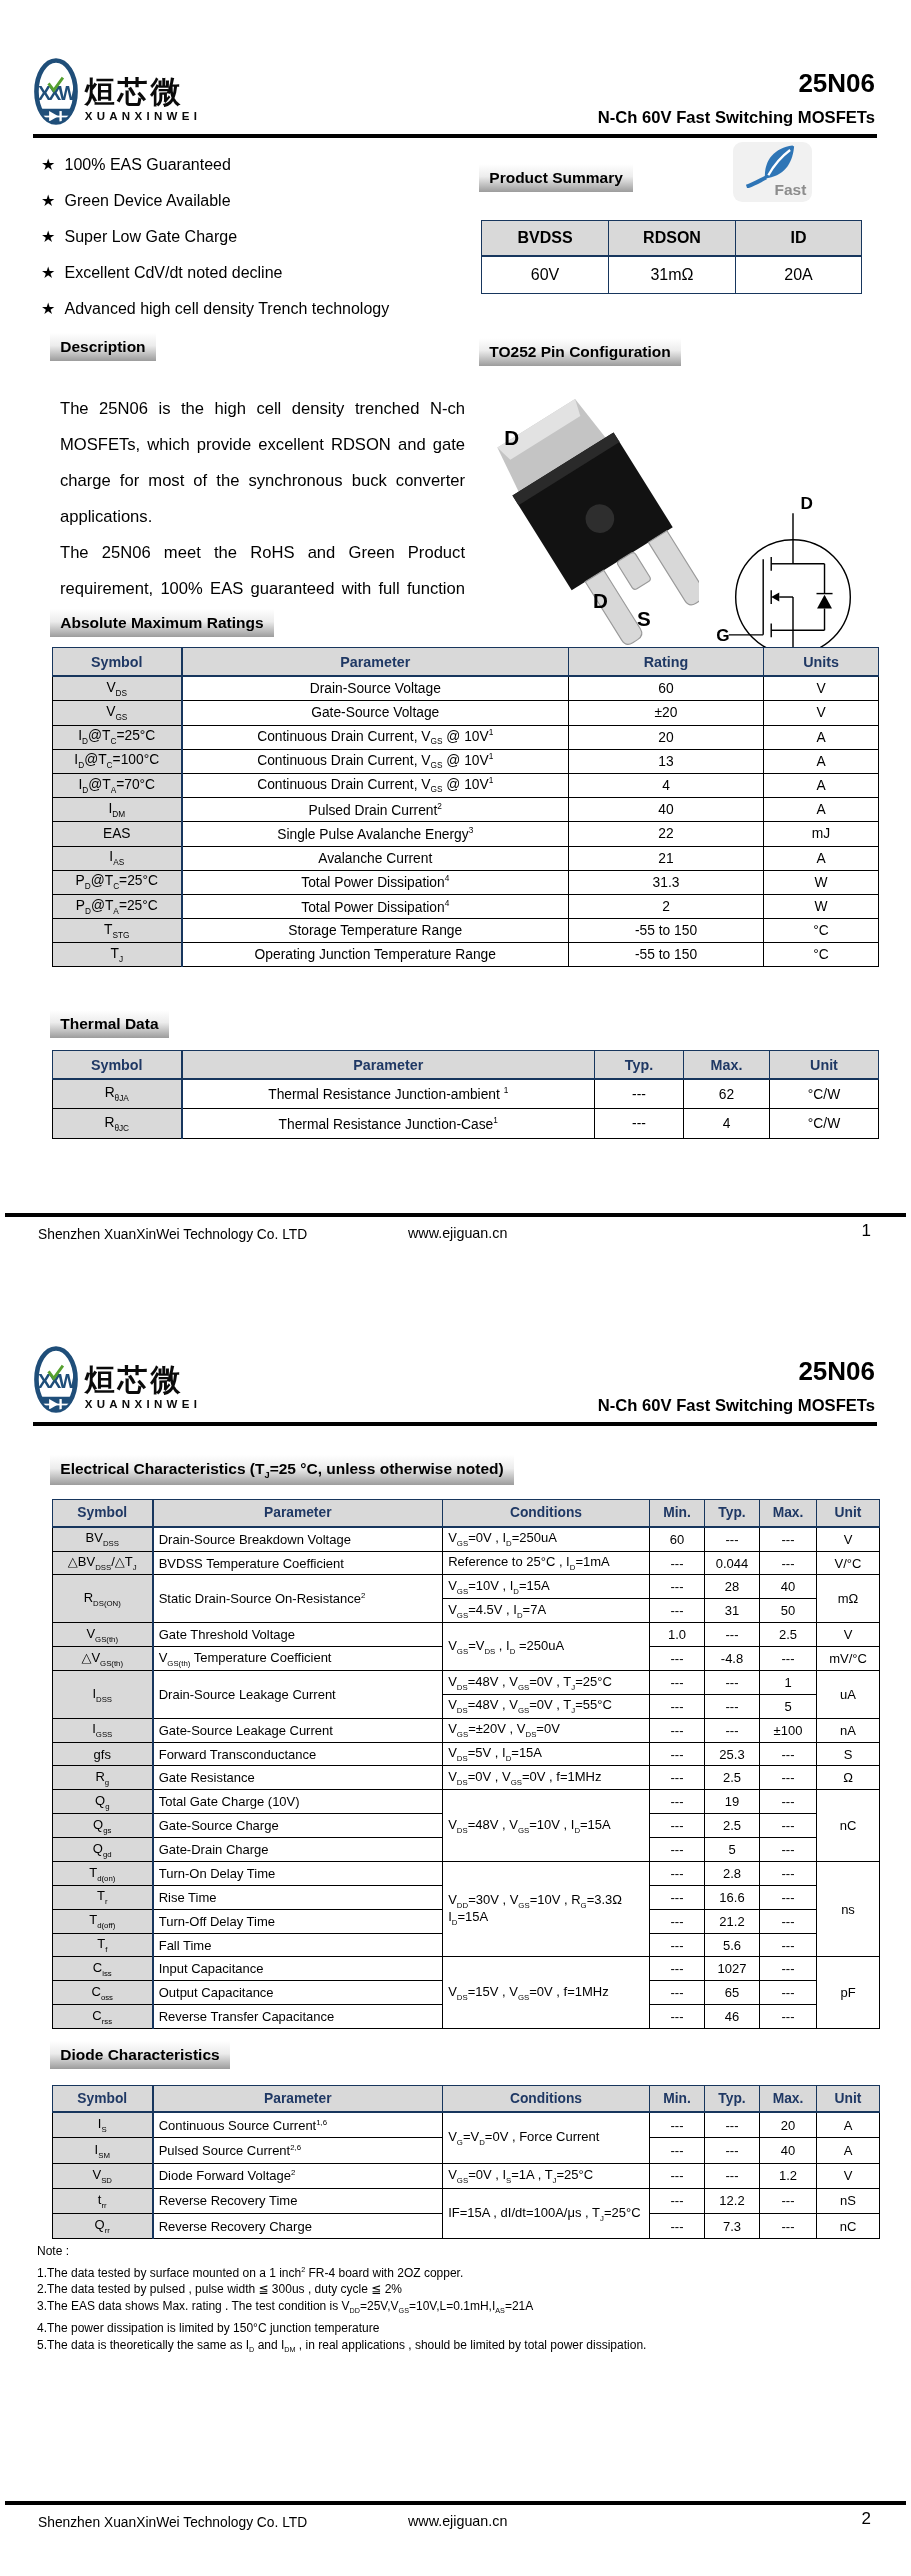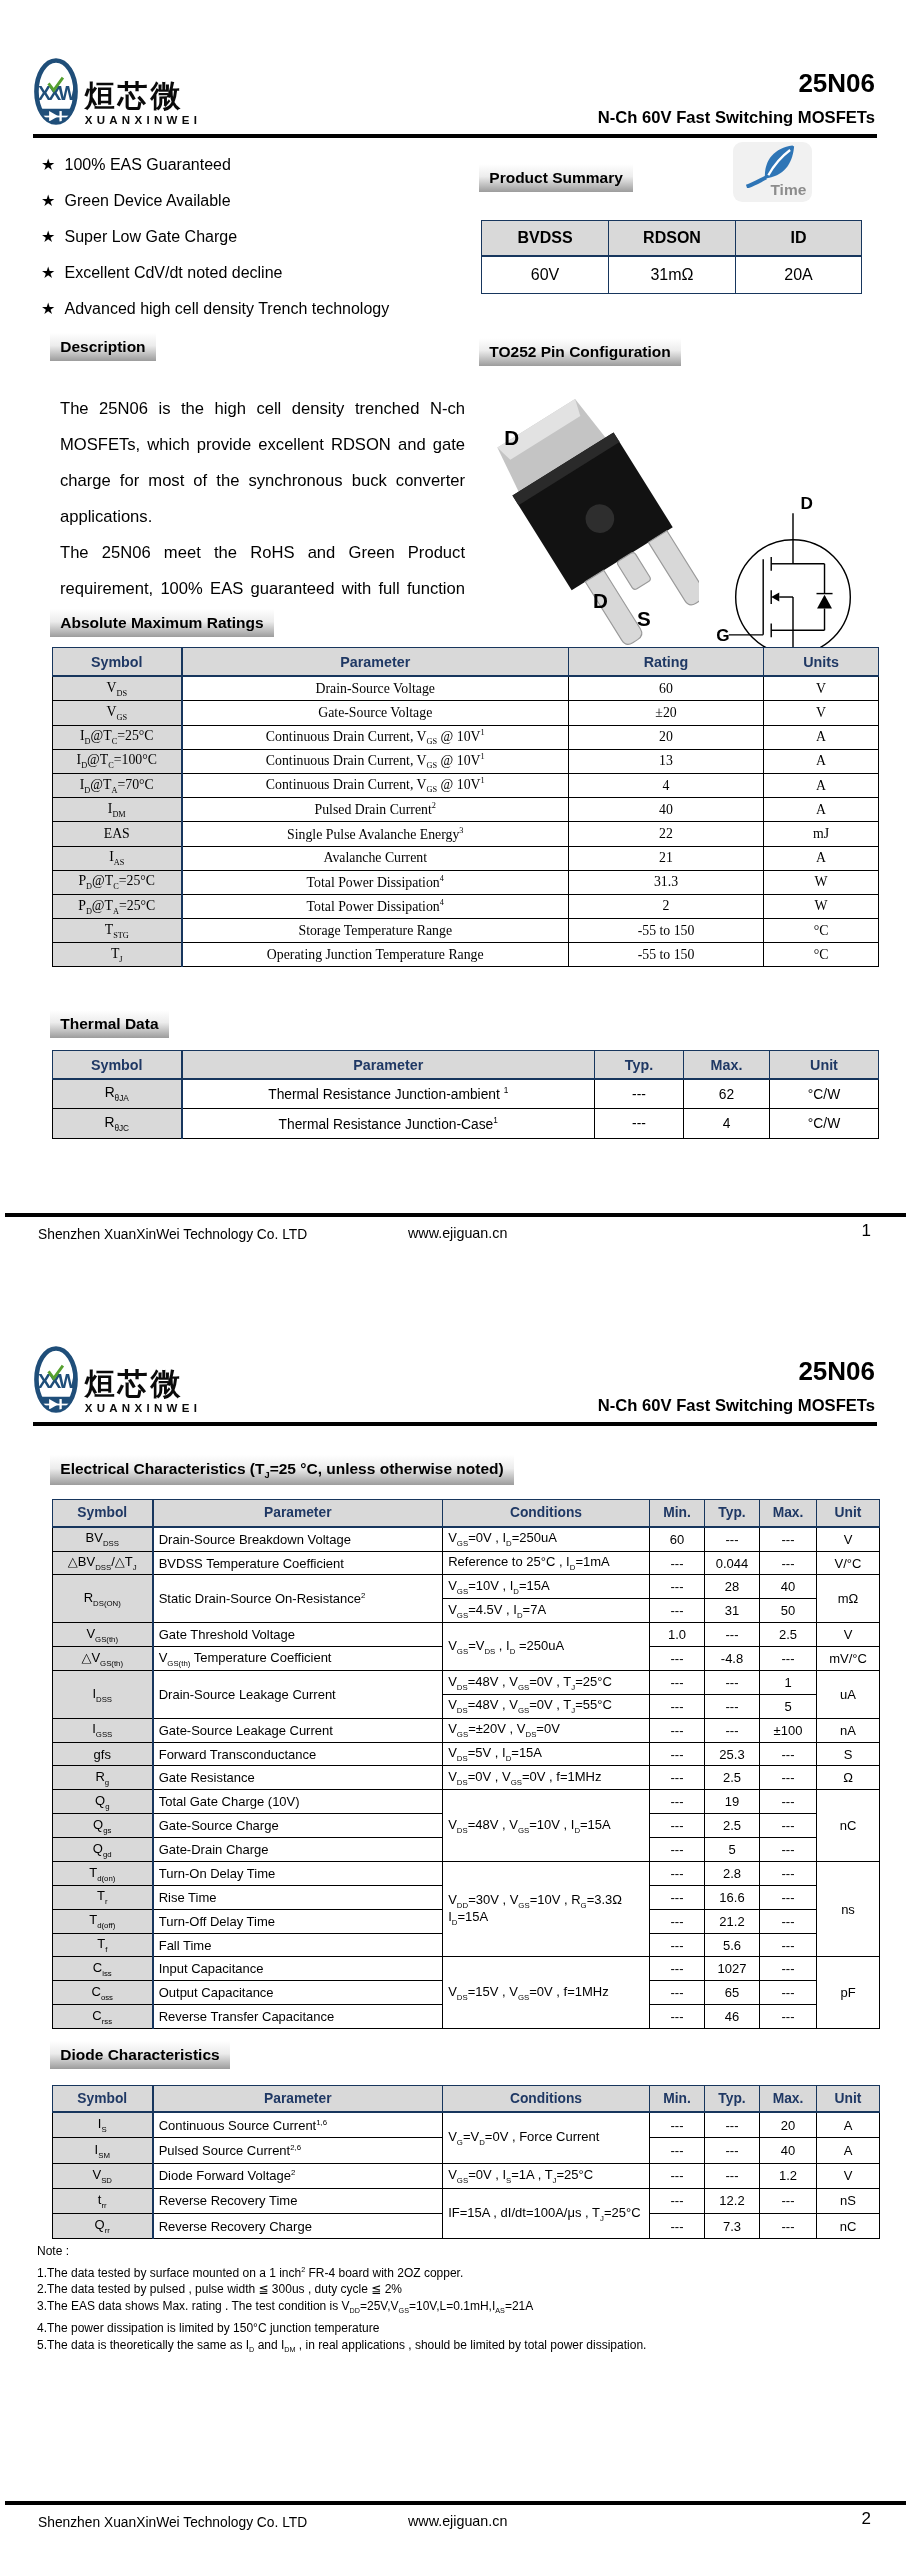--- a/index.html
+++ b/index.html
@@ -1,20 +1,20 @@
 <!DOCTYPE html>
 <html style="font-size:9.2px"><head>
 <meta charset="utf-8">
 <style>
   html,body{margin:0;padding:0;background:#ffffff;}
   body{width:911px;font-family:"Liberation Sans", sans-serif;color:#000;}
   .page{position:relative;width:911px;height:1288px;background:#fff;overflow:hidden;}
 
   
-  .logo{position:absolute;left:33px;top:57px;display:flex;align-items:flex-end;}
+  .logo{position:absolute;left:33px;top:57px;display:flex;align-items:center;}
   .logo-text{margin-left:5.7px;}
   .logo-cn{font-size:30px;font-weight:bold;letter-spacing:2.9px;line-height:1.0;margin-top:16px;color:#0a0a0a;}
   .logo-en{font-size:11.5px;font-weight:bold;letter-spacing:4.3px;margin-top:3.4px;color:#0a0a0a;}
   .part-no{position:absolute;right:36px;top:68px;font-size:26px;font-weight:bold;}
   .subtitle{position:absolute;right:36px;top:108px;font-size:16.6px;font-weight:bold;}
   .header-rule{position:absolute;left:33px;right:34px;top:134px;height:4px;background:#000;}
 
   
   .sec-label{position:absolute;display:inline-block;padding:5.2px 10.3px;font-size:15.5px;font-weight:bold;color:#000;
     background:linear-gradient(180deg,#ffffff 0%,#ececec 45%,#9c9c9c 100%);}
@@ -47,21 +47,21 @@
   .ds td.parl,.ds td.cond{text-align:left;padding-left:5.2px;}
   .ds sub,.ds sup,.desc-text sub,.notes sub,.notes sup,.sec-label sub{font-size:60%;}
 
   .ps-table{position:absolute;left:481px;top:220px;width:380px;}
   .ps-table th{color:#000;font-size:16px;height:32px;border:1.1px solid #17365D;border-bottom:2.3px double #17365D;}
   .ps-table th:first-child{border-right:1.1px solid #17365D;}
   .ps-table td{height:34px;font-size:16px;border:1.1px solid #17365D;}
 
   .amr-table{position:absolute;left:52px;top:647px;width:826px;}
   .amr-table th{height:25px;}
-  .amr-table td{height:21px;font-family:Liberation Serif, serif;}
+  .amr-table td{height:21px;}
 
   .th-table{position:absolute;left:52px;top:1050px;width:826px;}
   .th-table th{height:25px;}
   .th-table td{height:26px;}
 
   .ec-table{position:absolute;left:52px;top:211px;width:826px;}
   .ec-table th{height:23.5px;font-size:13.8px;}
   .ec-table td{height:20.7px;font-size:13px;}
 
   .dio-table{position:absolute;left:52px;top:797px;width:826px;}
@@ -138,21 +138,21 @@
     </div>
 
   <div class="sec-label ps-label">Product Summary</div>
 
   <div class="green-badge">
     <svg width="63" height="45" viewBox="0 0 110 78" style="position:absolute;left:9.2px;top:1.1px;">
       <path d="M88 4 C 58 8, 38 28, 40 62 C 72 58, 88 38, 91 6 Z" fill="#2E75B6"></path>
       <path d="M84 12 C 68 24, 56 38, 46 56" stroke="#ffffff" stroke-width="4" fill="none"></path>
       <path d="M42 60 C 30 66, 20 72, 8 76" stroke="#2E75B6" stroke-width="7" fill="none"></path>
     </svg>
-    <div class="green-text">Time</div>
+    <div class="green-text">Fast</div>
   </div>
 
   <table class="ds ps-table">
     <colgroup>
         <col style="width:127px">
         <col style="width:127px">
         <col style="width:126px">
       </colgroup>
   <thead>
         <tr>

